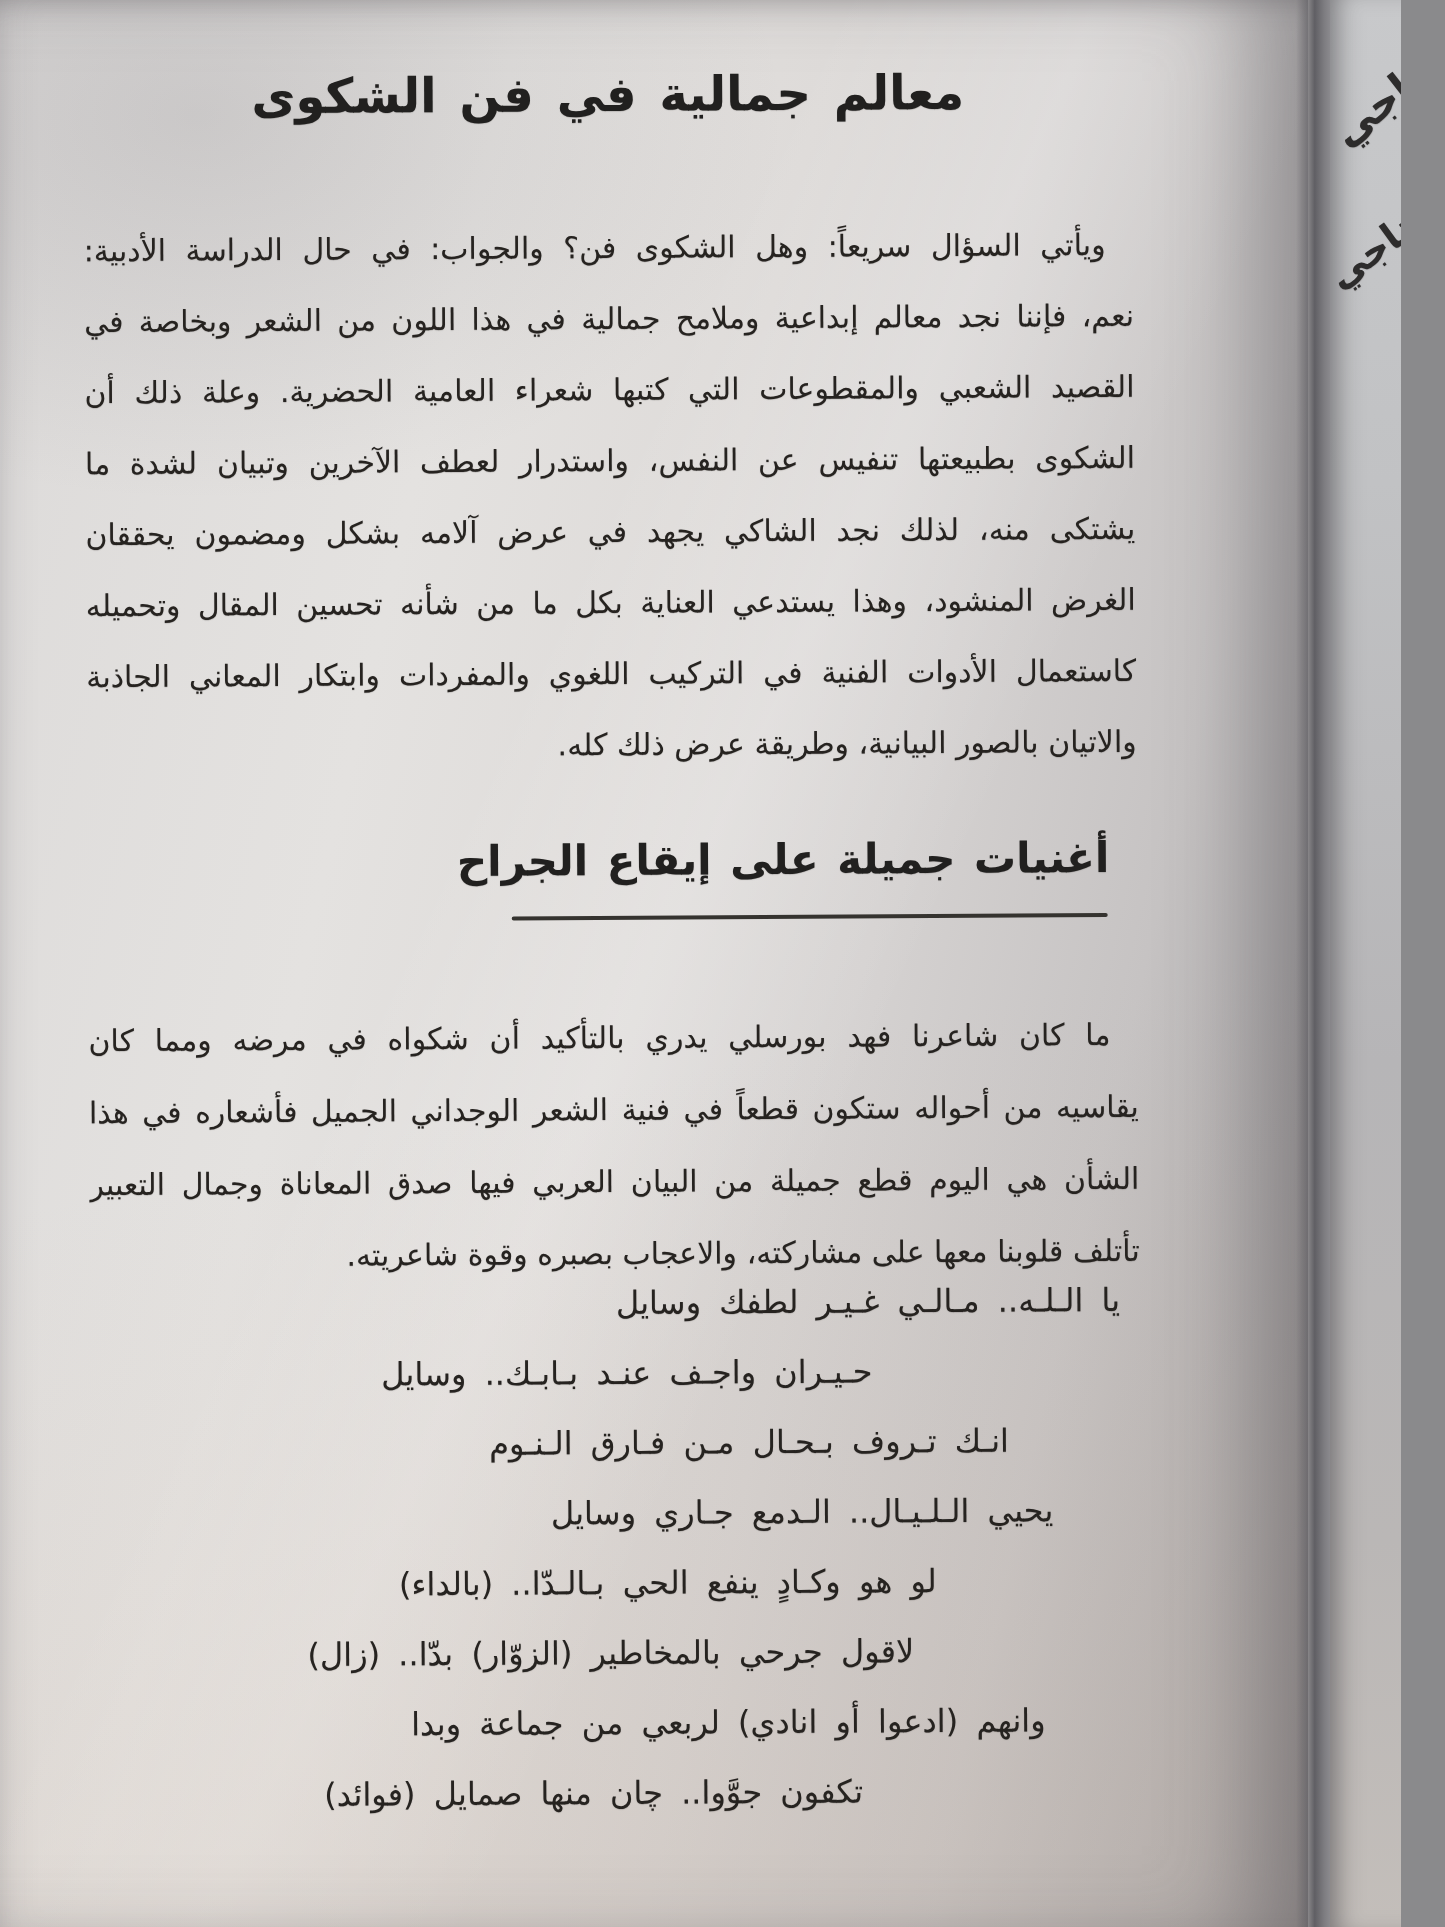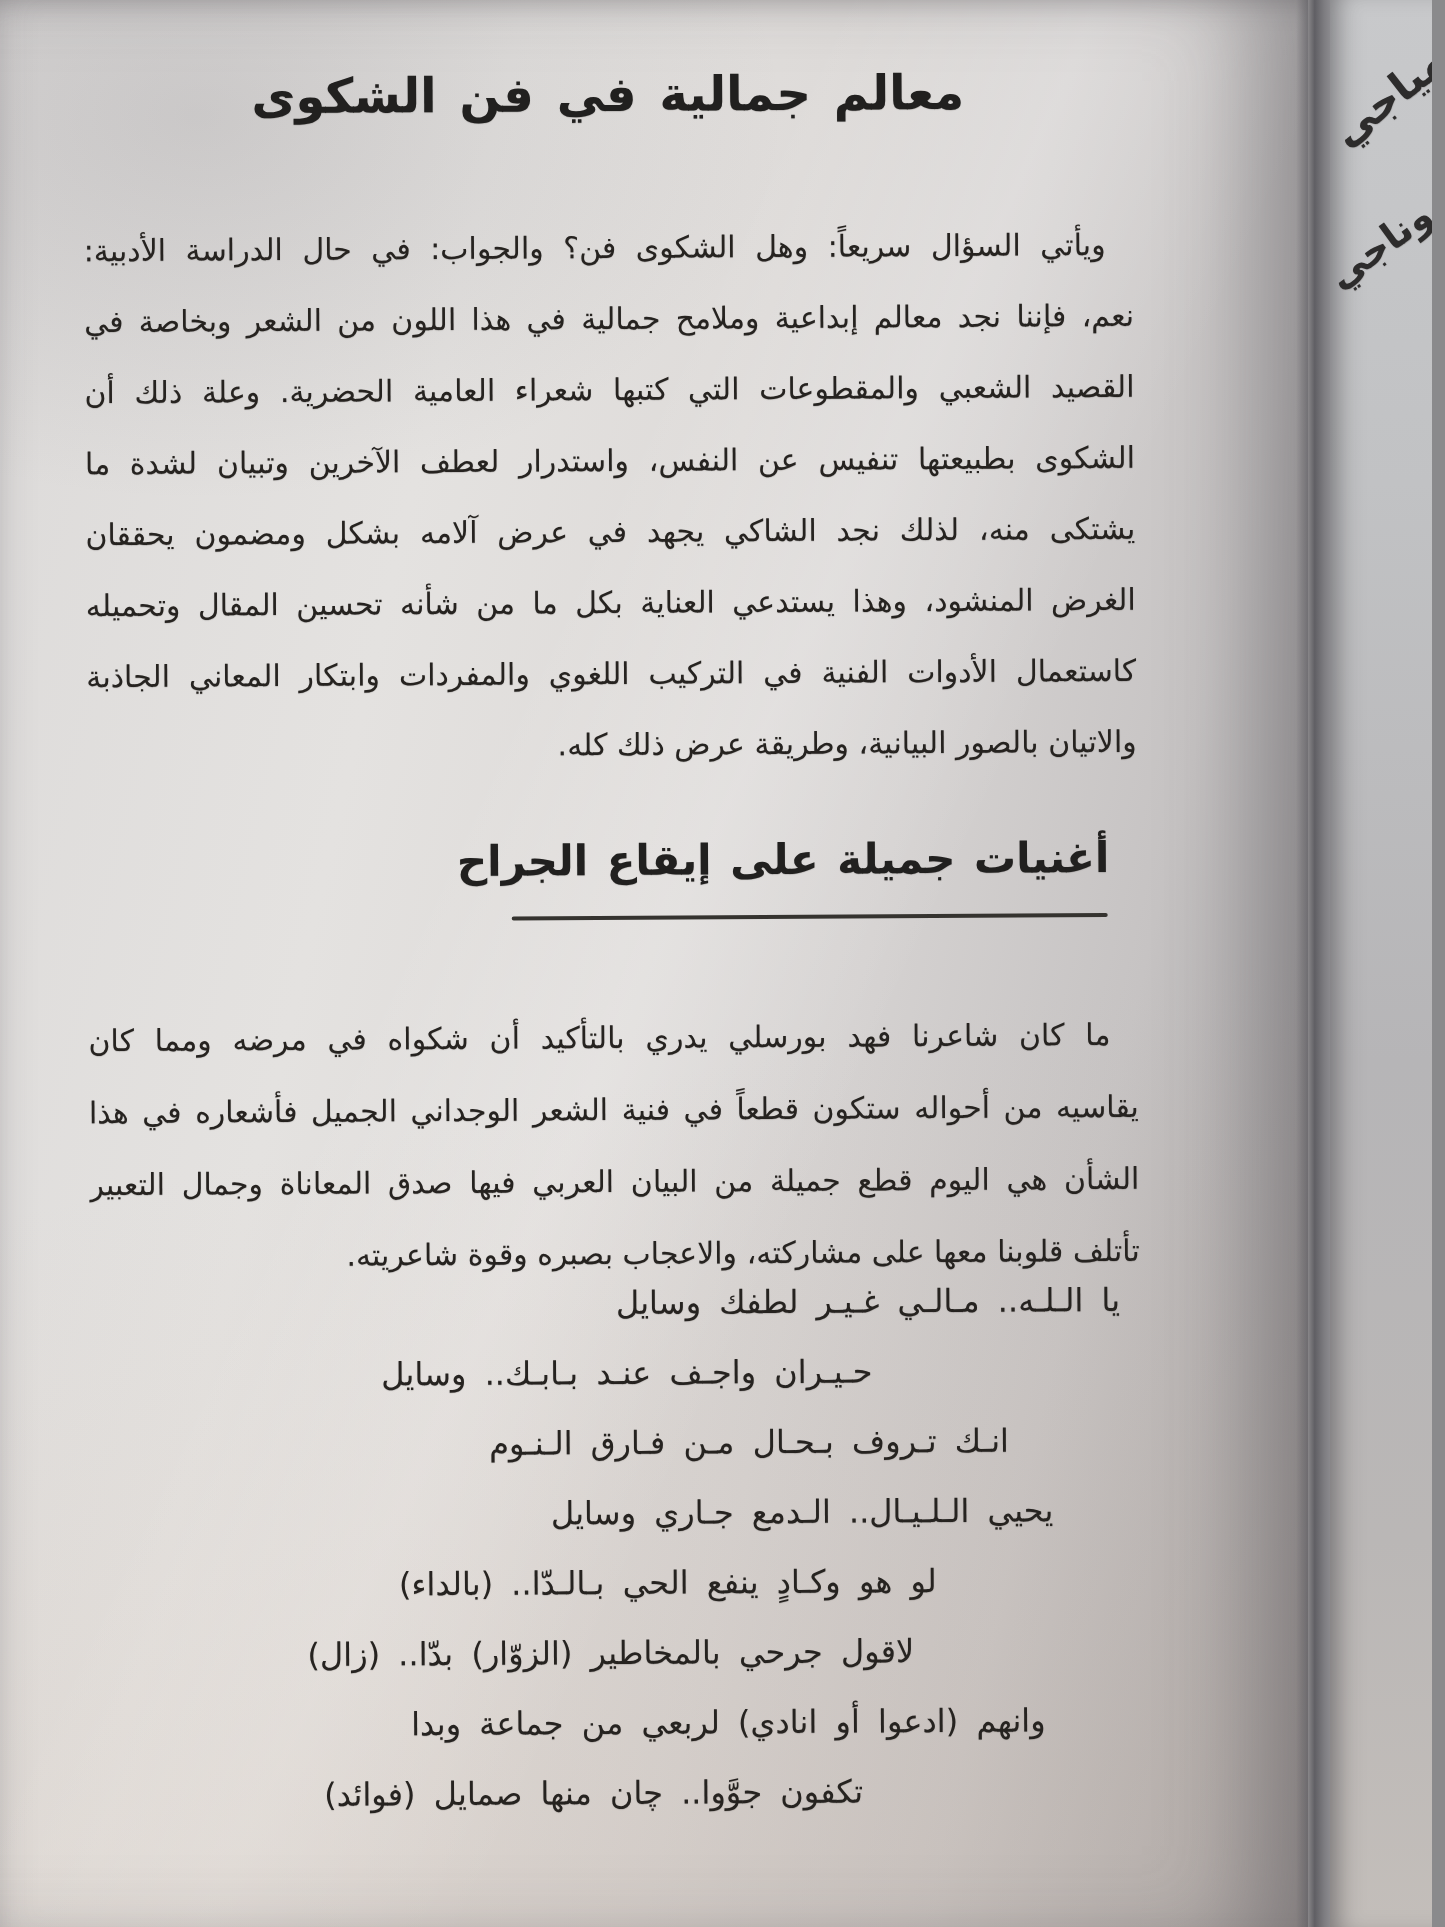--- a/index.html
+++ b/index.html
@@ -2,21 +2,20 @@
 <html lang="ar"><head>
 <meta charset="utf-8">
 <style>
   html,body{margin:0;padding:0;background:#8a8a8c;}
   .photo{
     position:relative;
     width:1401px;height:1927px;
     overflow:hidden;
     font-family:"DejaVu Sans",sans-serif;
     background:#cfccca;
-    padding-left:31px;
   }
   
   .page-main{
     position:absolute;left:0;top:0;width:1308px;height:100%;
     background:
       radial-gradient(ellipse 950px 620px at 15% 6%, rgba(118,115,120,0.20), rgba(0,0,0,0) 62%),
       linear-gradient(168deg, rgba(255,255,255,0) 55%, rgba(206,189,175,0.28) 92%),
       linear-gradient(115deg, rgba(255,255,255,0) 38%, rgba(255,255,255,0.22) 50%, rgba(255,255,255,0) 62%),
       linear-gradient(103deg,#dcdad9 0%,#e4e2e0 30%,#dedbd9 48%,#d5d2d1 62%,#c6c3c3 78%,#aba8a9 93%,#9a979a 100%);
     box-shadow:

